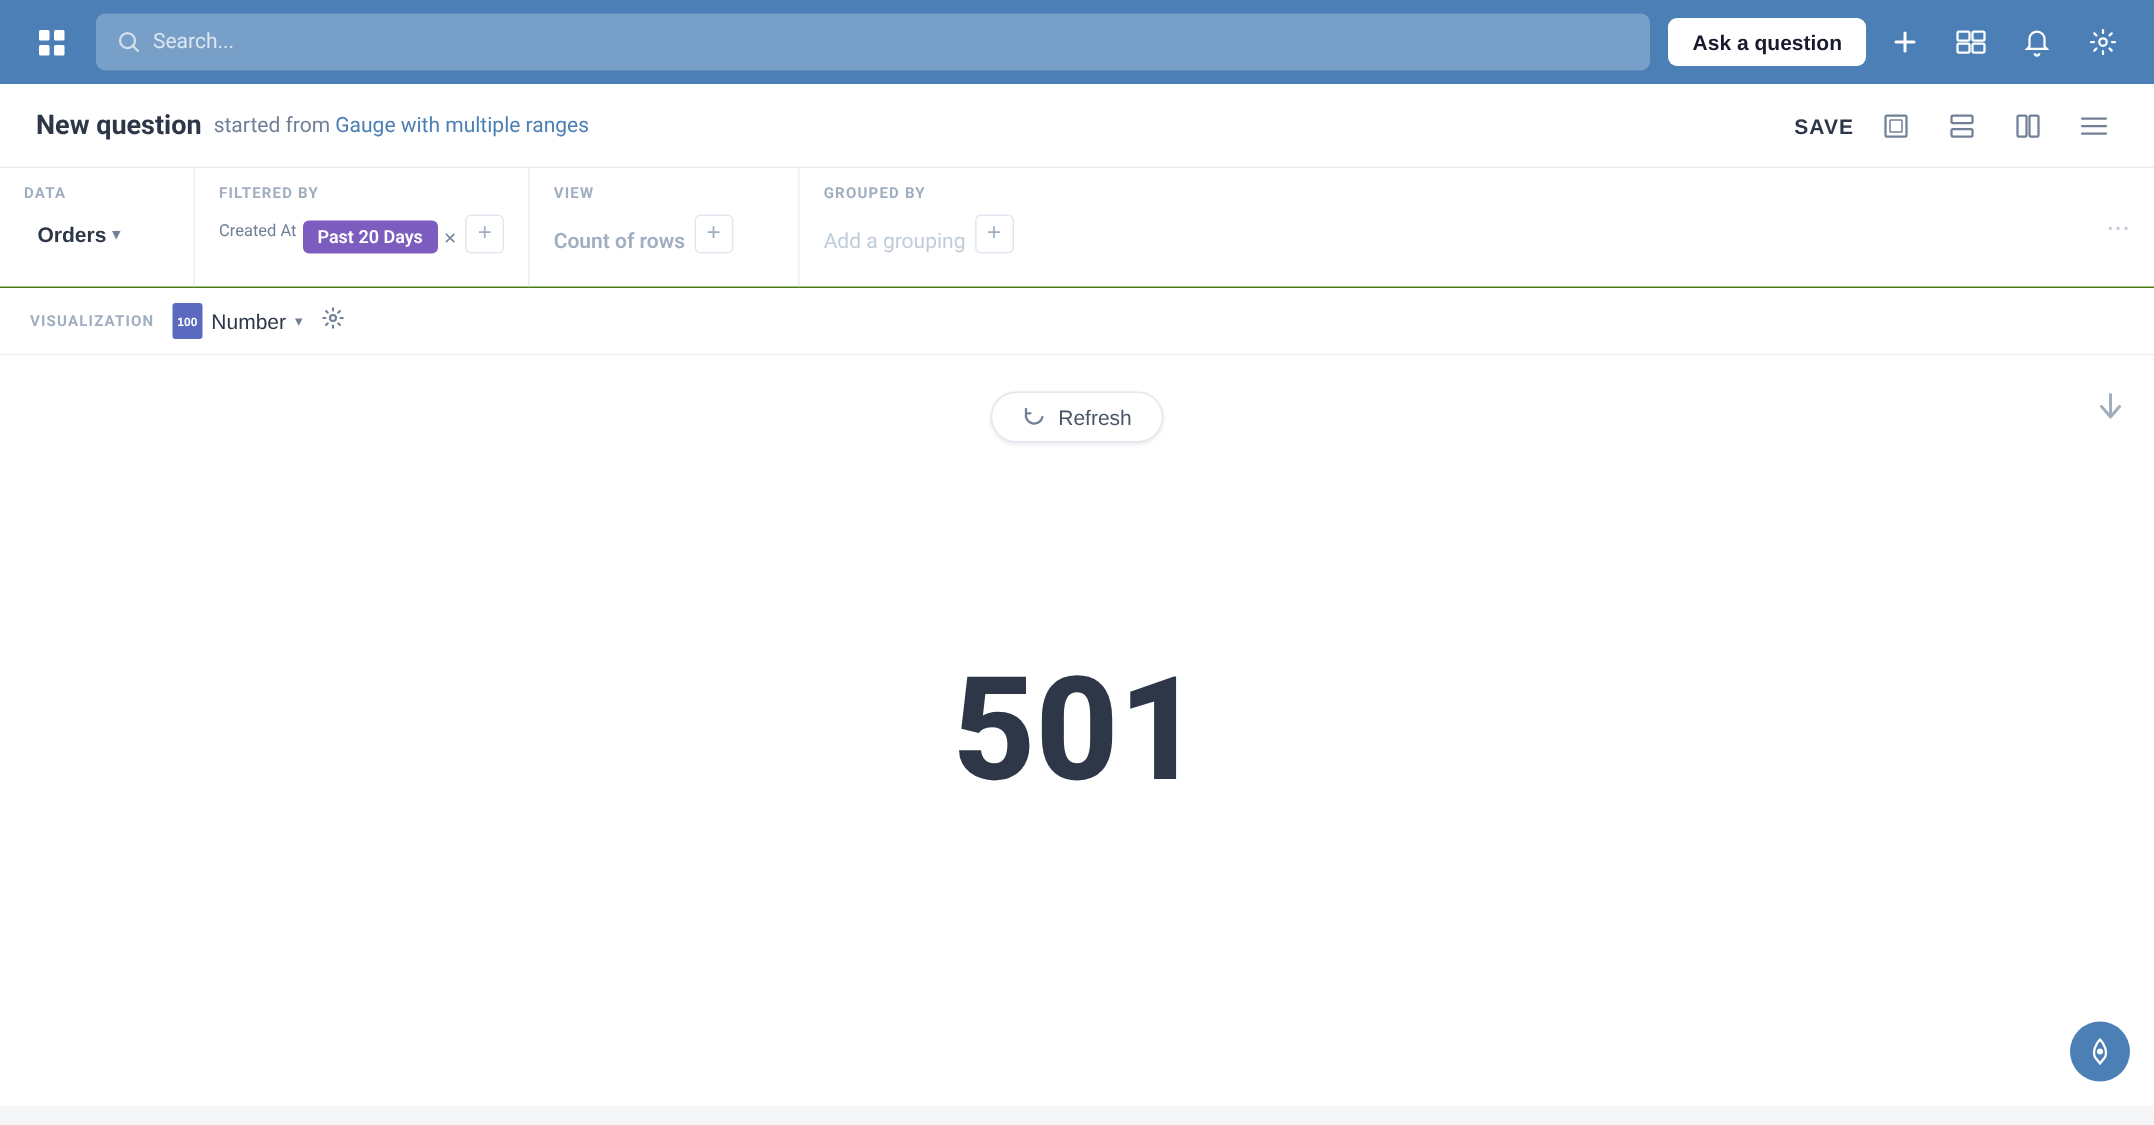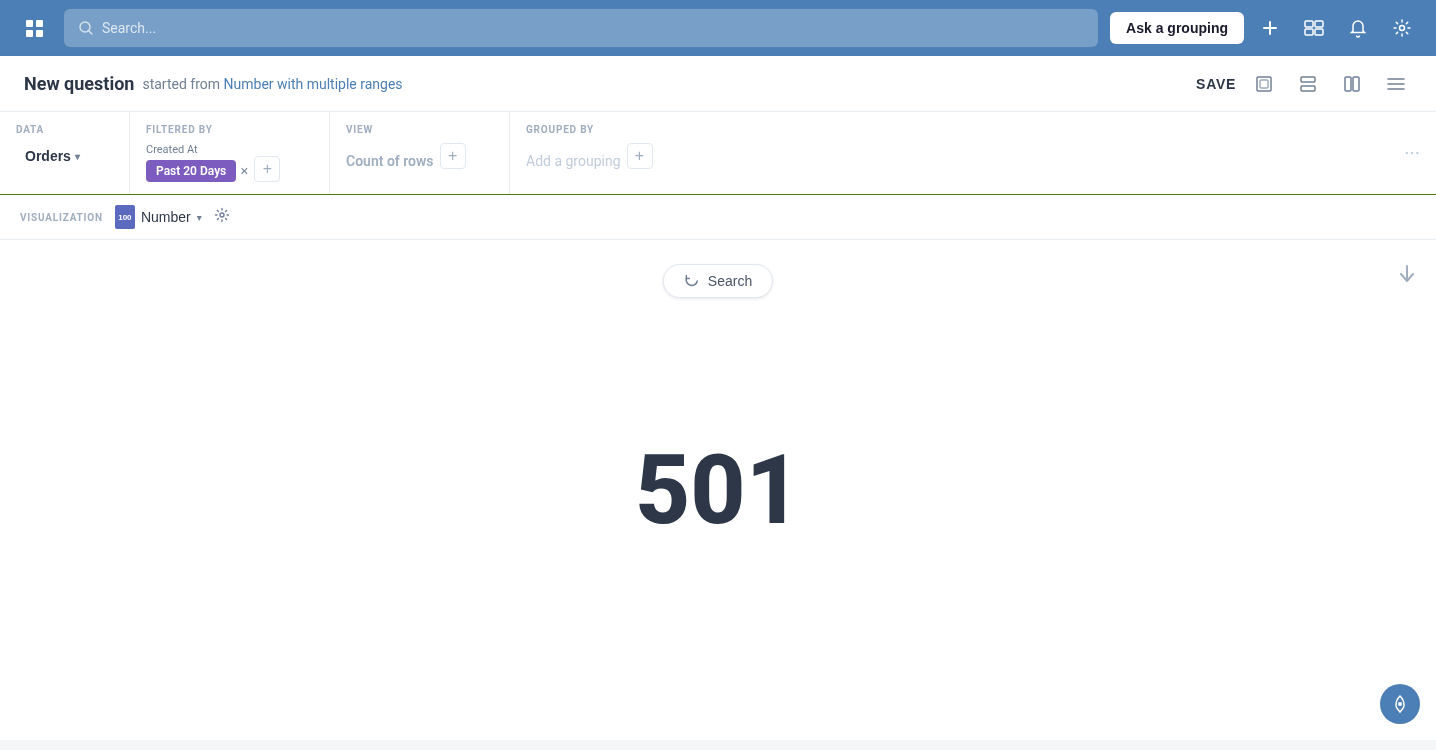--- a/index.html
+++ b/index.html
@@ -119,21 +119,21 @@
       display: flex; align-items: flex-end; gap: 6px; flex-wrap: wrap;
     }
     .qb-dropdown-btn {
       background: none; border: 1px solid transparent;
       cursor: pointer; font-size: 14px; font-weight: 600;
       color: #2d3748; padding: 4px 8px; border-radius: 4px;
       display: flex; align-items: center; gap: 4px;
     }
     .chevron-down { font-size: 10px; color: #718096; }
     .filter-tag-wrapper {
-      display: flex; flex-direction: column; gap: 4px;
+      display: flex; flex-direction: row; gap: 4px;
     }
     .filter-label-small {
       font-size: 11px; color: #718096;
     }
     .filter-tag {
       display: flex; align-items: center; gap: 4px;
     }
     .filter-pill {
       background: #7c5cbf;
       color: white;
@@ -255,21 +255,21 @@
     </div>
   </div>
   <div class="search-bar">
     <svg class="search-icon-svg" width="16" height="16" viewBox="0 0 16 16" fill="none">
       <circle cx="7" cy="7" r="5" stroke="rgba(255,255,255,0.85)" stroke-width="1.5"></circle>
       <line x1="11" y1="11" x2="14" y2="14" stroke="rgba(255,255,255,0.85)" stroke-width="1.5" stroke-linecap="round"></line>
     </svg>
     <span style="color:rgba(255,255,255,0.75); font-size:14px;">Search...</span>
   </div>
   <div class="nav-right">
-    <button class="ask-question-btn">Ask a grouping</button>
+    <button class="ask-question-btn">Ask a question</button>
     <button class="nav-icon-btn">
       <svg width="18" height="18" viewBox="0 0 18 18" fill="none">
         <line x1="9" y1="3" x2="9" y2="15" stroke="white" stroke-width="2" stroke-linecap="round"></line>
         <line x1="3" y1="9" x2="15" y2="9" stroke="white" stroke-width="2" stroke-linecap="round"></line>
       </svg>
     </button>
     <button class="nav-icon-btn">
       <svg width="20" height="16" viewBox="0 0 20 16" fill="none">
         <rect x="1" y="1" width="8" height="6" rx="1" stroke="white" stroke-width="1.5"></rect>
         <rect x="11" y="1" width="8" height="6" rx="1" stroke="white" stroke-width="1.5"></rect>
@@ -290,21 +290,21 @@
       </svg>
     </button>
   </div>
 </nav>
 
 <div class="header-bar">
   <div class="header-left">
     <span class="header-title">New question</span>
     <span class="header-subtitle">
       <span>started from</span>
-      <a href="#">Number with multiple ranges</a>
+      <a href="#">Gauge with multiple ranges</a>
     </span>
   </div>
   <div class="header-right">
     <button class="save-btn">SAVE</button>
     <button class="header-icon-btn">
       <svg width="18" height="18" viewBox="0 0 18 18" fill="none">
         <rect x="2" y="2" width="14" height="14" rx="1" stroke="#718096" stroke-width="1.5"></rect>
         <rect x="5" y="5" width="8" height="8" rx="0.5" stroke="#718096" stroke-width="1"></rect>
       </svg>
     </button>
@@ -389,21 +389,21 @@
     </svg>
   </button>
 </div>
 
 <div class="main-content">
   <button class="refresh-btn">
     <svg class="refresh-icon" width="16" height="16" viewBox="0 0 16 16" fill="none">
       <path d="M13.5 8A5.5 5.5 0 112.5 5.5" stroke="#718096" stroke-width="1.5" stroke-linecap="round"></path>
       <path d="M2.5 2.5v3h3" stroke="#718096" stroke-width="1.5" stroke-linecap="round" stroke-linejoin="round"></path>
     </svg>
-    <span>Search</span>
+    <span>Refresh</span>
   </button>
   <button class="download-btn">
     <svg width="18" height="22" viewBox="0 0 18 22" fill="none">
       <line x1="9" y1="2" x2="9" y2="16" stroke="#a0aec0" stroke-width="2" stroke-linecap="round"></line>
       <path d="M3 10l6 7 6-7" stroke="#a0aec0" stroke-width="2" stroke-linecap="round" stroke-linejoin="round"></path>
     </svg>
   </button>
   <div class="big-number">501</div>
   <button class="watermark-btn">
     <svg width="20" height="20" viewBox="0 0 20 20" fill="none">

